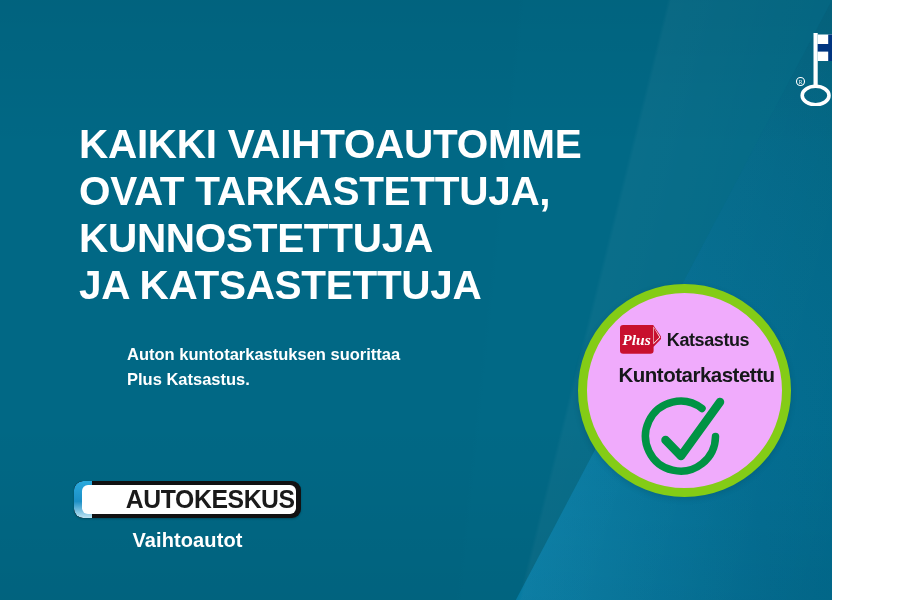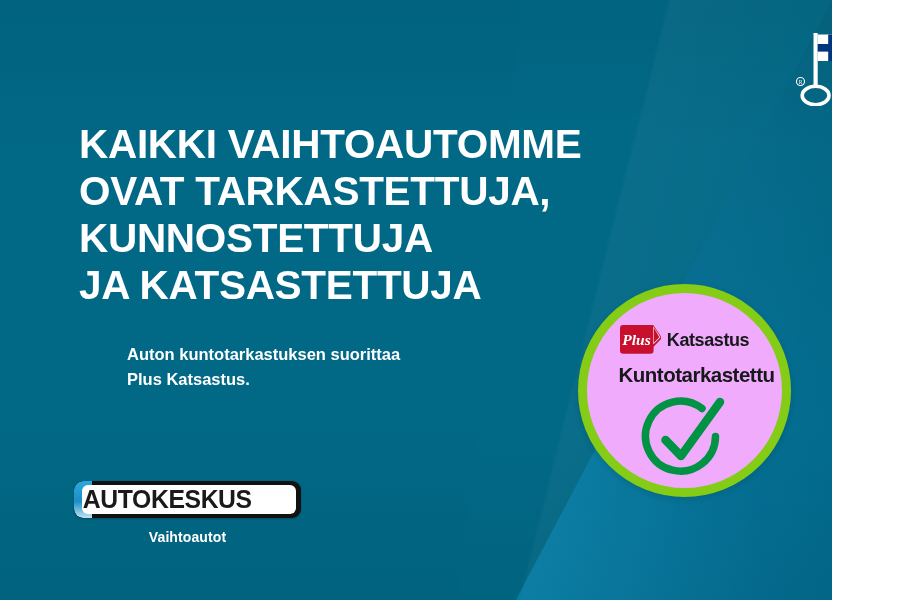--- a/index.html
+++ b/index.html
@@ -111,36 +111,36 @@
   .plate-inner {
     position: absolute;
     left: 8px;
     top: 4px;
     right: 5px;
     bottom: 4px;
     background: #ffffff;
     border-radius: 6px;
     display: flex;
     align-items: center;
-    justify-content: flex-start;
+    justify-content: flex-end;
   }
   .plate-text {
     color: #1a1a1a;
     font-size: 25px;
     font-weight: 700;
     letter-spacing: -0.4px;
     line-height: 1;
     transform: scaleX(0.99);
   }
   .logo-sub {
     margin-top: 11px;
     text-align: center;
     width: 227px;
     color: #ffffff;
-    font-size: 14px;
+    font-size: 20px;
     font-weight: 700;
     letter-spacing: 0.1px;
   }
 
   
   .badge {
     position: absolute;
     left: 578px;
     top: 284px;
     width: 213px;

